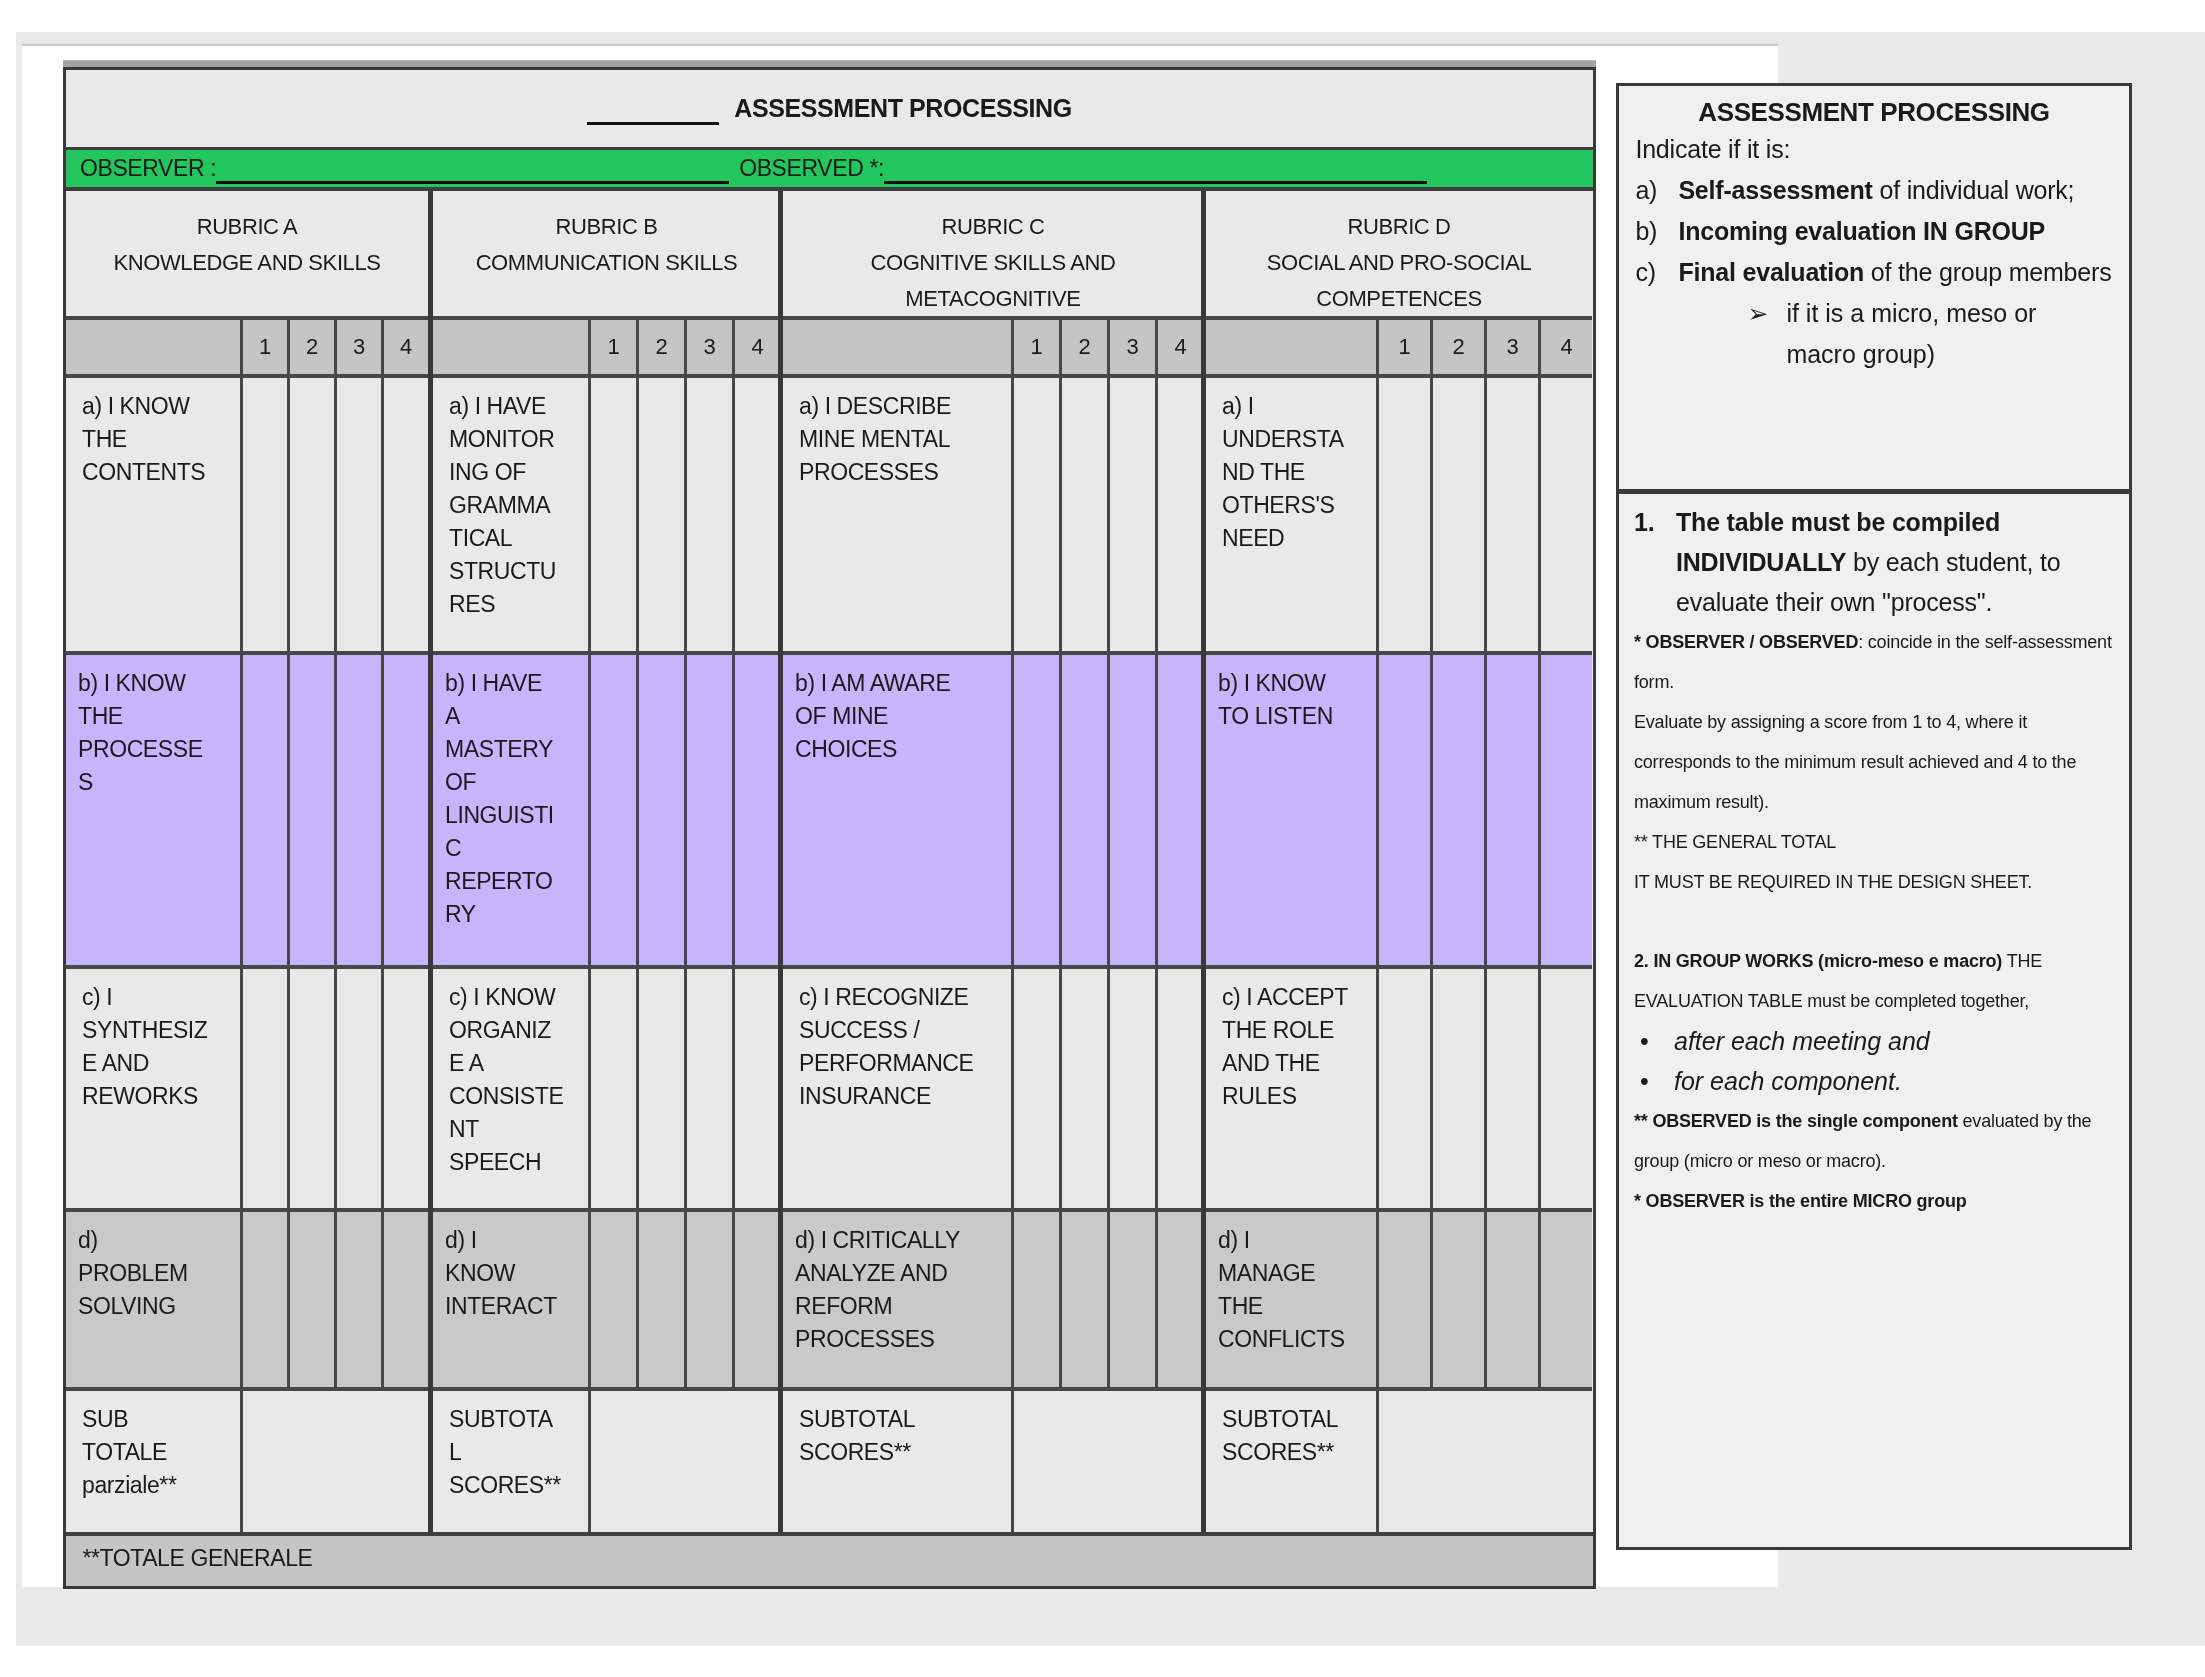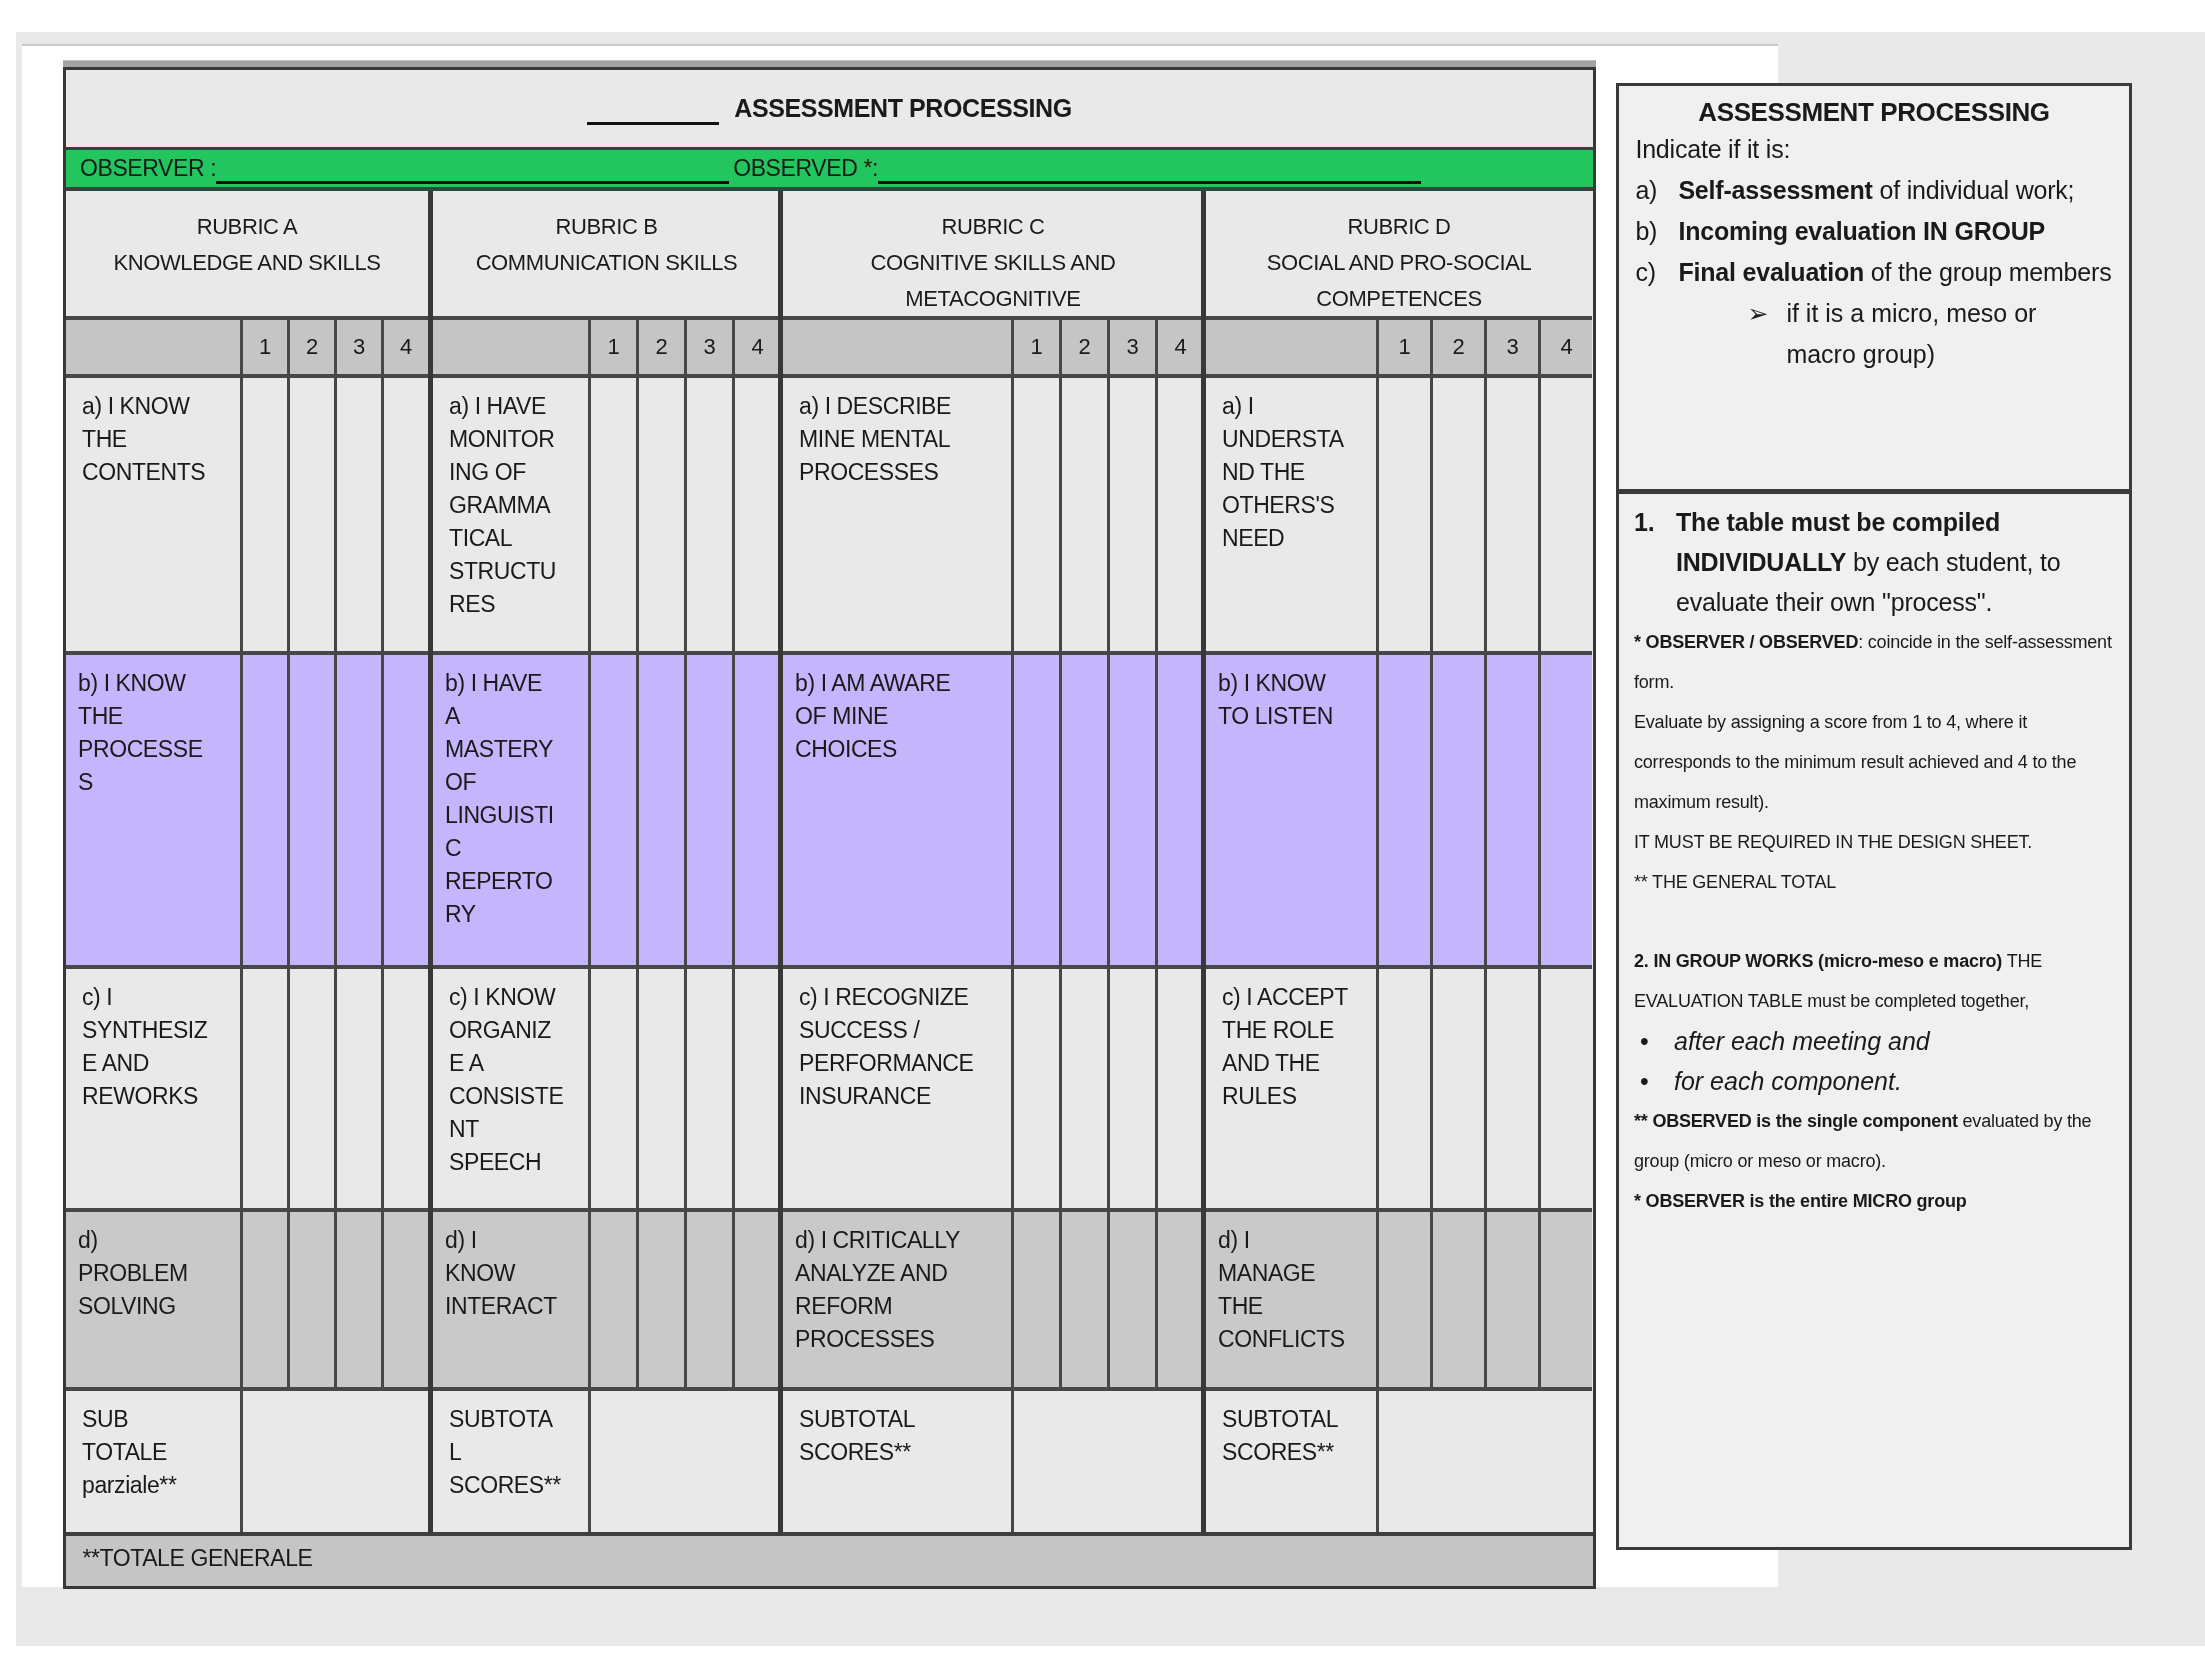--- a/index.html
+++ b/index.html
@@ -89,21 +89,21 @@
 <div class="tableframe">
 
   <div class="title-row">
     <span class="blankline"></span>
     <span class="title-text">ASSESSMENT PROCESSING</span>
   </div>
 
   <div class="observer-row">
     <span class="obs-label">OBSERVER :</span>
     <span class="uline ul1"></span>
-    <span class="obs-label" style="margin-left:4px;">OBSERVED *:</span>
+    <span class="obs-label" style="margin-left:10px;">OBSERVED *:</span>
     <span class="uline ul2"></span>
   </div>
 
   <div class="groups">
 
     <div class="group gA">
       <div class="c hdr nl">RUBRIC A
 KNOWLEDGE AND SKILLS</div>
       <div class="c sh nl"></div>
       <div class="c sh">1</div>
@@ -319,22 +319,22 @@
     </div>
   </div>
 
   <div class="pbox pbox2">
     <div class="p2-item">
       <span class="p2-marker b">1.</span>
       <span><span class="b">The table must be compiled INDIVIDUALLY</span><span> by each student, to evaluate their own "process".</span></span>
     </div>
     <div class="p2-para"><span class="b">* OBSERVER / OBSERVED</span><span>: coincide in the self-assessment form.</span></div>
     <div class="p2-para">Evaluate by assigning a score from 1 to 4, where it corresponds to the minimum result achieved and 4 to the maximum result).</div>
+    <div class="p2-para">** THE GENERAL TOTAL</div>
     <div class="p2-para">IT MUST BE REQUIRED IN THE DESIGN SHEET.</div>
-    <div class="p2-para">** THE GENERAL TOTAL</div>
     <div class="spacer"></div>
     <div class="p2-para"><span class="b">2. IN GROUP WORKS (micro-meso e macro)</span><span> THE EVALUATION TABLE must be completed together,</span></div>
     <div class="bullet-line">
       <span class="bullet-glyph">•</span>
       <span class="it">after each meeting and</span>
     </div>
     <div class="bullet-line">
       <span class="bullet-glyph">•</span>
       <span class="it">for each component.</span>
     </div>

